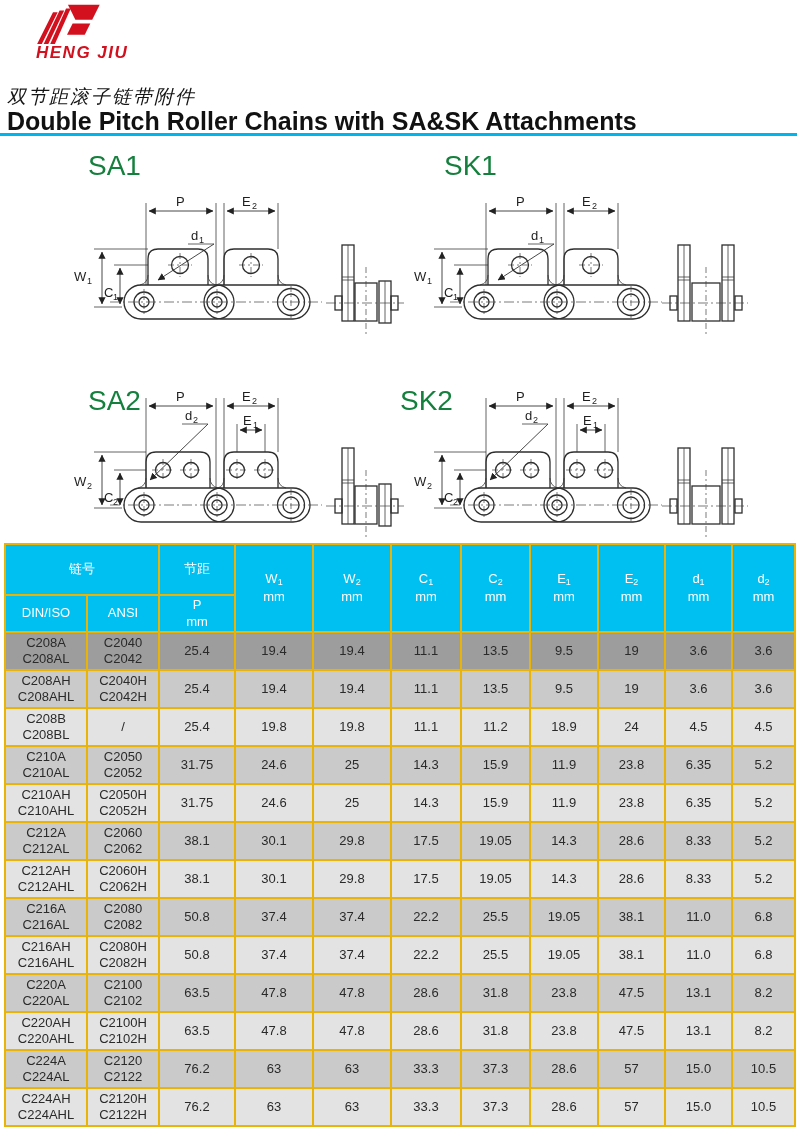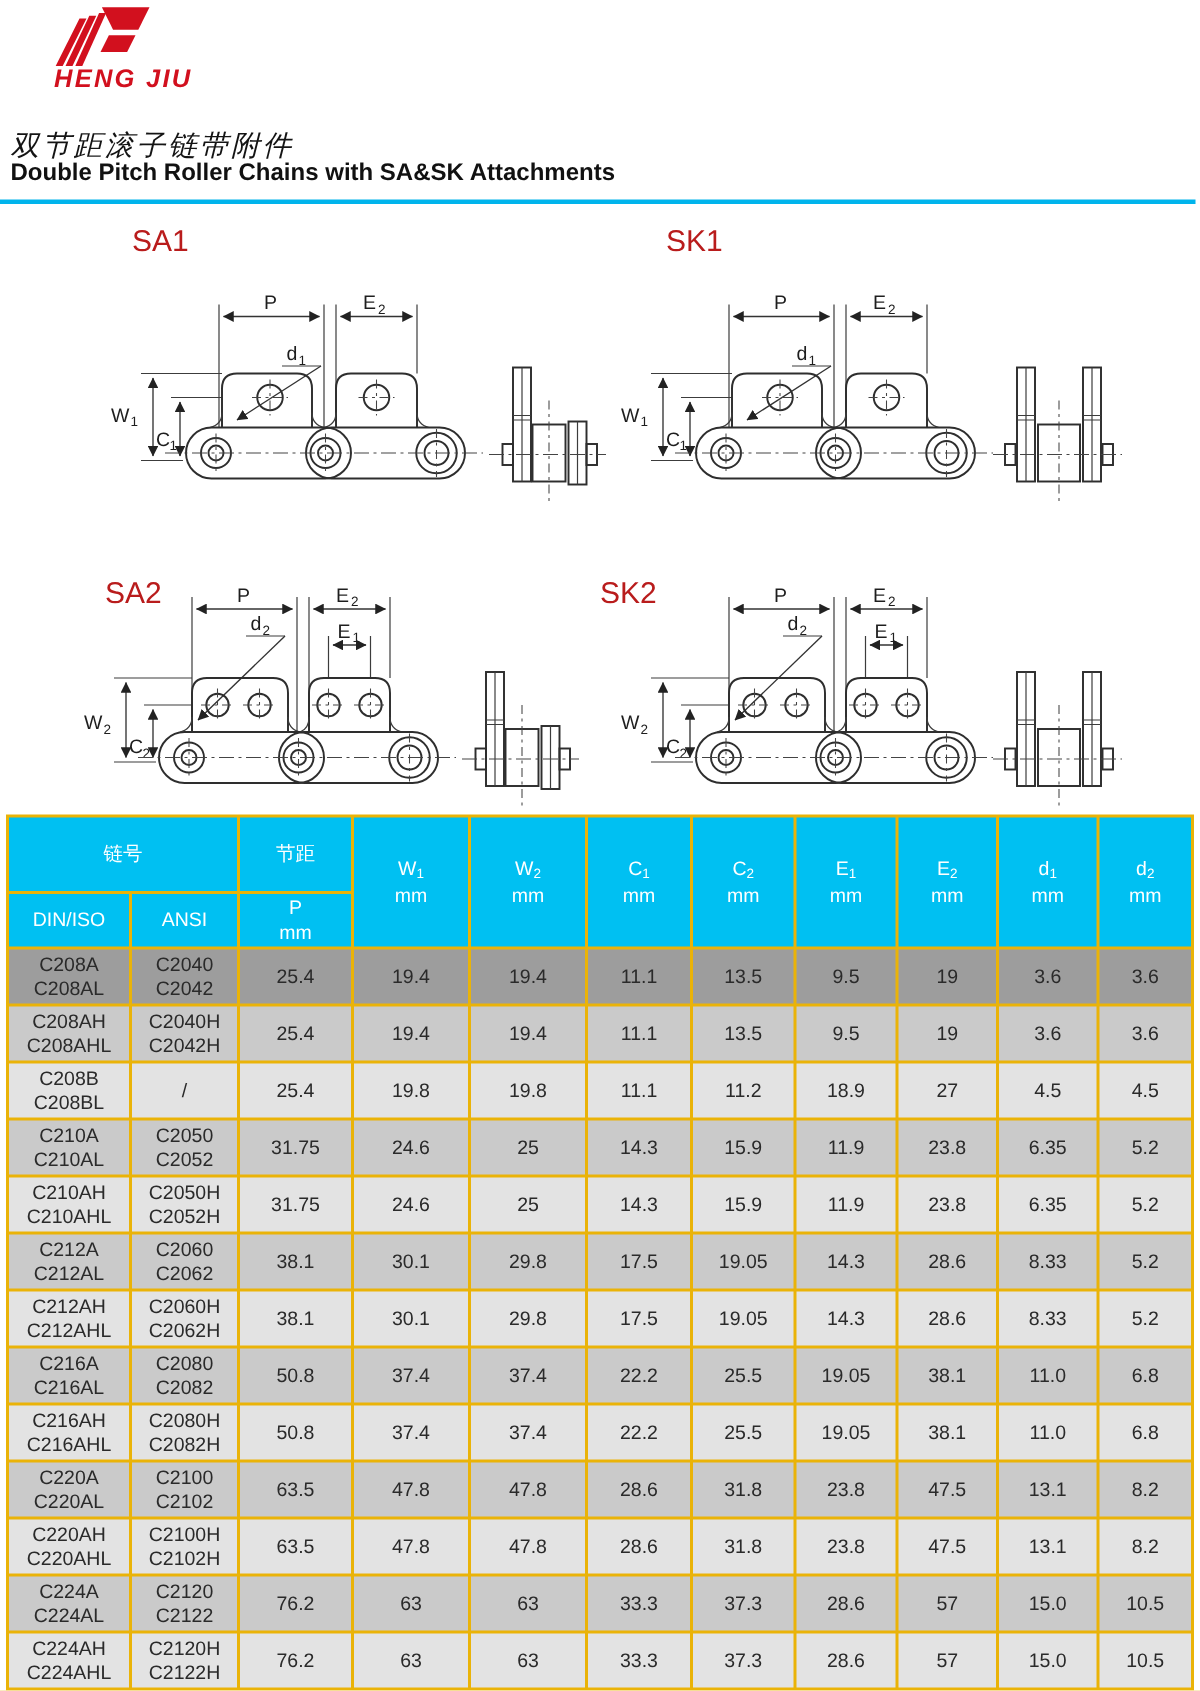--- a/index.html
+++ b/index.html
@@ -7,30 +7,30 @@
               font-family:"Liberation Sans","DejaVu Sans",sans-serif; }
   body { position:relative; }
 
   
   .logo { position:absolute; left:28px; top:3px; }
   .brand-name { position:absolute; left:13px; top:43px; font-size:17px; font-weight:bold;
                 font-style:italic; letter-spacing:1.5px; color:#d2101e;margin-left:23px; }
 
   
   .title-zh { position:absolute; left:7px; top:84px; font-size:19px; color:#141414; letter-spacing:2px;font-style:italic; }
-  .title-en { position:absolute; left:7px; top:107px; font-size:16px; font-weight:bold; color:#111; }
+  .title-en { position:absolute; left:7px; top:107px; font-size:25px; font-weight:bold; color:#111; }
   .title-rule { position:absolute; left:0; top:133px; width:797px; height:3px; background:#00b4ec; }
 
   
   .diagram { position:absolute; width:360px; height:215px; }
-  .diagram .d-label { position:absolute; font-size:20px; color:#b91c1c; }
+  .diagram .d-label { position:absolute; font-size:28px; color:#15803d; }
   .diagram svg.drawing { position:absolute; left:0; }
   #dg-sa1 { left:58px; top:148px; } #dg-sa1 .d-label{ left:30px; top:2px; } #dg-sa1 svg.drawing{ top:13px; }
   #dg-sk1 { left:398px; top:148px; } #dg-sk1 .d-label{ left:2px; top:2px;margin-left:44px; } #dg-sk1 svg.drawing{ top:13px; }
-  #dg-sa2 { left:40px; top:360px; } #dg-sa2 .d-label{ left:30px; top:25px; } #dg-sa2 svg.drawing{ top:0; }
+  #dg-sa2 { left:58px; top:360px; } #dg-sa2 .d-label{ left:30px; top:25px; } #dg-sa2 svg.drawing{ top:0; }
   #dg-sk2 { left:398px; top:360px; } #dg-sk2 .d-label{ left:2px; top:25px; } #dg-sk2 svg.drawing{ top:0; }
 
   .ln   { fill:none; stroke:#2e2e2e; stroke-width:1.3; }
   .thin { fill:none; stroke:#3c3c3c; stroke-width:0.8; }
   .dml  { fill:none; stroke:#333; stroke-width:0.9; }
   .cl   { fill:none; stroke:#444; stroke-width:0.7; stroke-dasharray:10 3 2 3; }
   .clv  { fill:none; stroke:#444; stroke-width:0.7; stroke-dasharray:6 3 2 3; }
   text.dim  { font-size:13px; fill:#1e1e1e; }
   text.dims { font-size:9px;  fill:#1e1e1e; }
 
@@ -428,21 +428,21 @@
           <td>
             <div>11.1</div>
           </td>
           <td>
             <div>11.2</div>
           </td>
           <td>
             <div>18.9</div>
           </td>
           <td>
-            <div>27</div>
+            <div>24</div>
           </td>
           <td>
             <div>4.5</div>
           </td>
           <td>
             <div>4.5</div>
           </td>
         </tr>
         <tr class="medium">
           <td>

